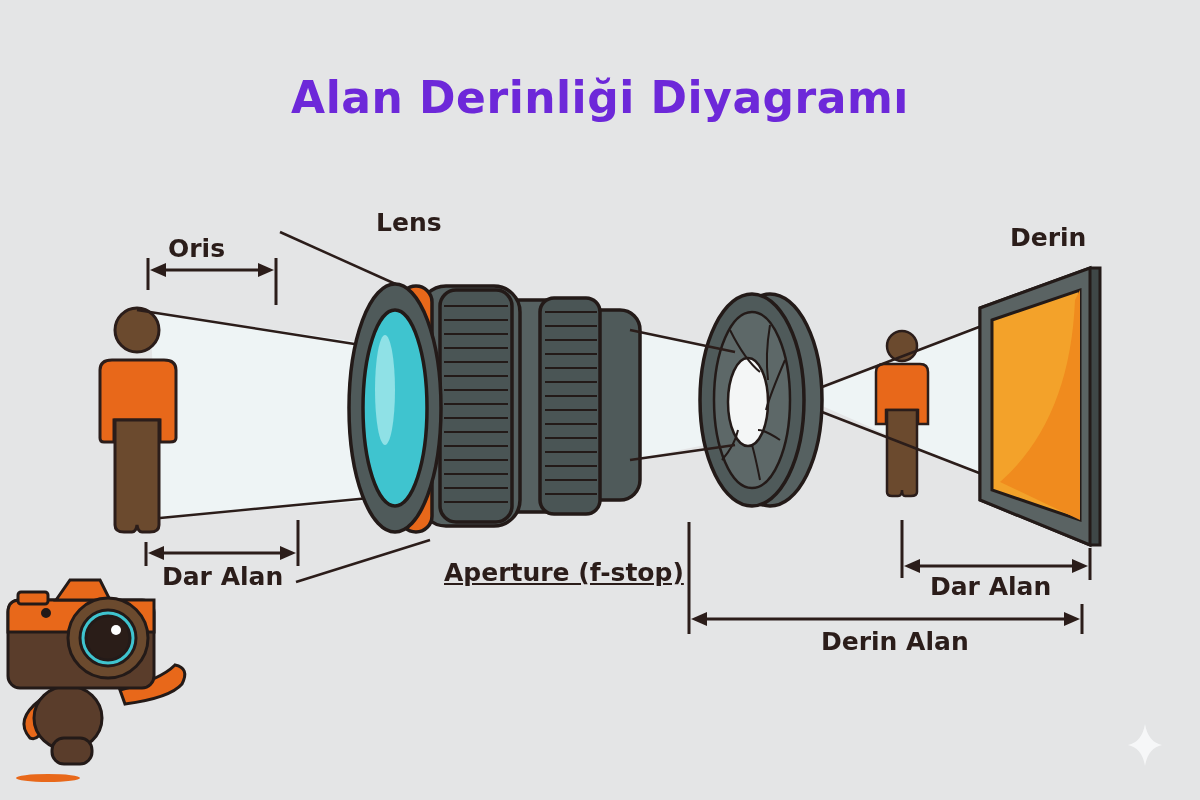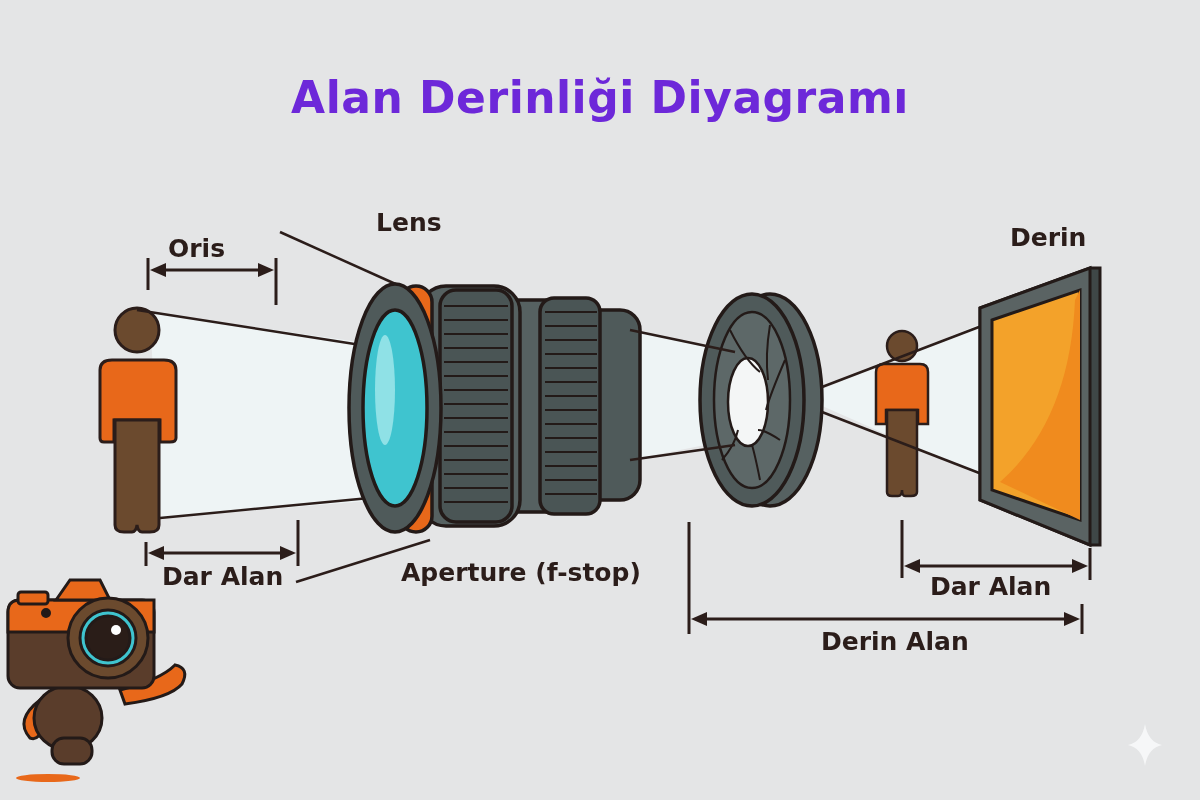--- a/index.html
+++ b/index.html
@@ -154,15 +154,15 @@
   </g>
 
   <path d="M1145,724 Q1148,742 1162,745 Q1148,748 1145,766 Q1142,748 1128,745 Q1142,742 1145,724 Z" fill="#f6f7f8"></path>
 </svg>
 
 <div class="title">Alan Derinliği Diyagramı</div>
 <div class="lbl" style="left:342px;top:208px;margin-left:34px;">Lens</div>
 <div class="lbl" style="left:168px;top:234px;">Oris</div>
 <div class="lbl" style="left:1010px;top:223px;">Derin</div>
 <div class="lbl" style="left:162px;top:562px;">Dar Alan</div>
-<div class="lbl" style="left:401px;top:558px;">Aperture (f-stop)</div>
+<div class="lbl" style="left:444px;top:558px;text-decoration:underline;">Aperture (f-stop)</div>
 <div class="lbl" style="left:930px;top:572px;">Dar Alan</div>
 <div class="lbl" style="left:810px;top:627px;margin-left:11px;">Derin Alan</div>
 
 </body></html>

